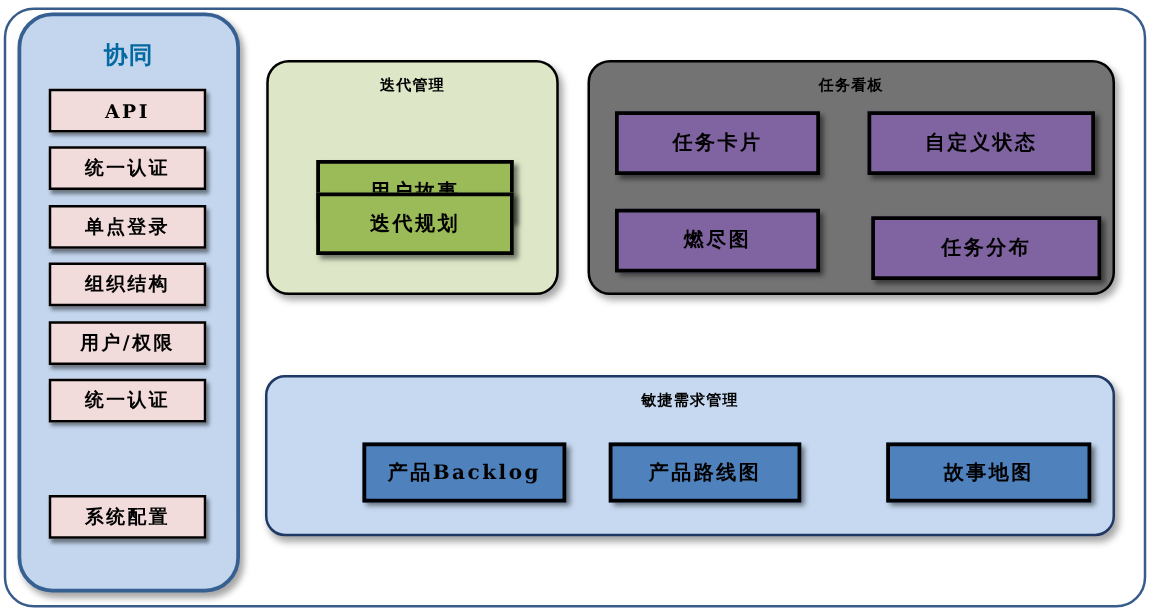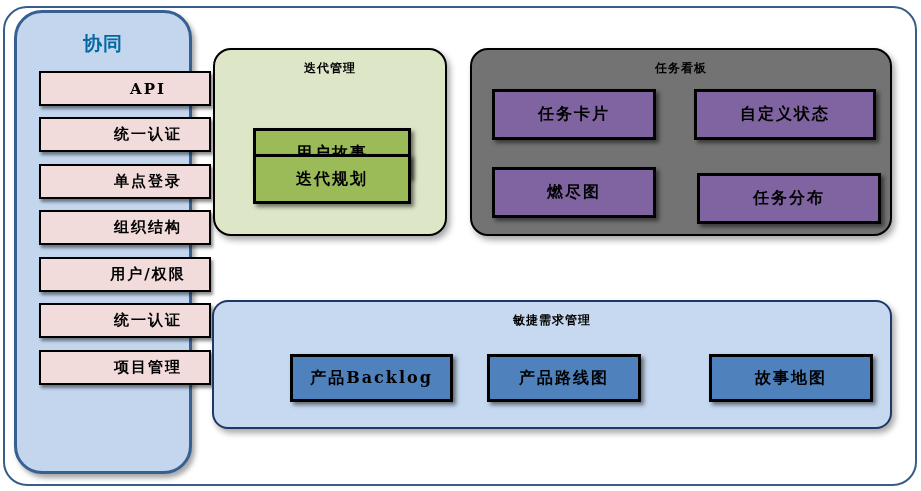--- a/index.html
+++ b/index.html
@@ -52,21 +52,20 @@
     box-shadow: 2px 3px 3px rgba(0,0,0,0.45);
     display: flex;
     align-items: center;
     justify-content: center;
     font-family: "DejaVu Serif", serif;
     font-weight: bold;
     font-size: 15px;
     letter-spacing: 2px;
     color: #000;
     white-space: nowrap;
-    padding-left: 46px;
   }
   
   .group {
     position: absolute;
     border: 2px solid #000;
     border-radius: 18px;
     box-shadow: 3px 4px 6px rgba(0,0,0,0.35);
   }
   .group-title {
     position: absolute;
@@ -132,21 +131,21 @@
   <div class="outer-border"></div>
 
   <div class="sidebar">
     <div class="sidebar-title">协同</div>
     <div class="s-item" style="top:58px">API</div>
     <div class="s-item" style="top:104px">统一认证</div>
     <div class="s-item" style="top:151px">单点登录</div>
     <div class="s-item" style="top:197px">组织结构</div>
     <div class="s-item" style="top:244px">用户/权限</div>
     <div class="s-item" style="top:290px">统一认证</div>
-    <div class="s-item" style="top:337px">项目管理</div>
+    <div class="s-item" style="top:383px">系统配置</div>
   </div>
 
   <div class="group iteration">
     <div class="group-title">迭代管理</div>
     <div class="g-item gi-userstory">用户故事</div>
     <div class="g-item gi-planning">迭代规划</div>
   </div>
 
   <div class="group taskboard">
     <div class="group-title">任务看板</div>

